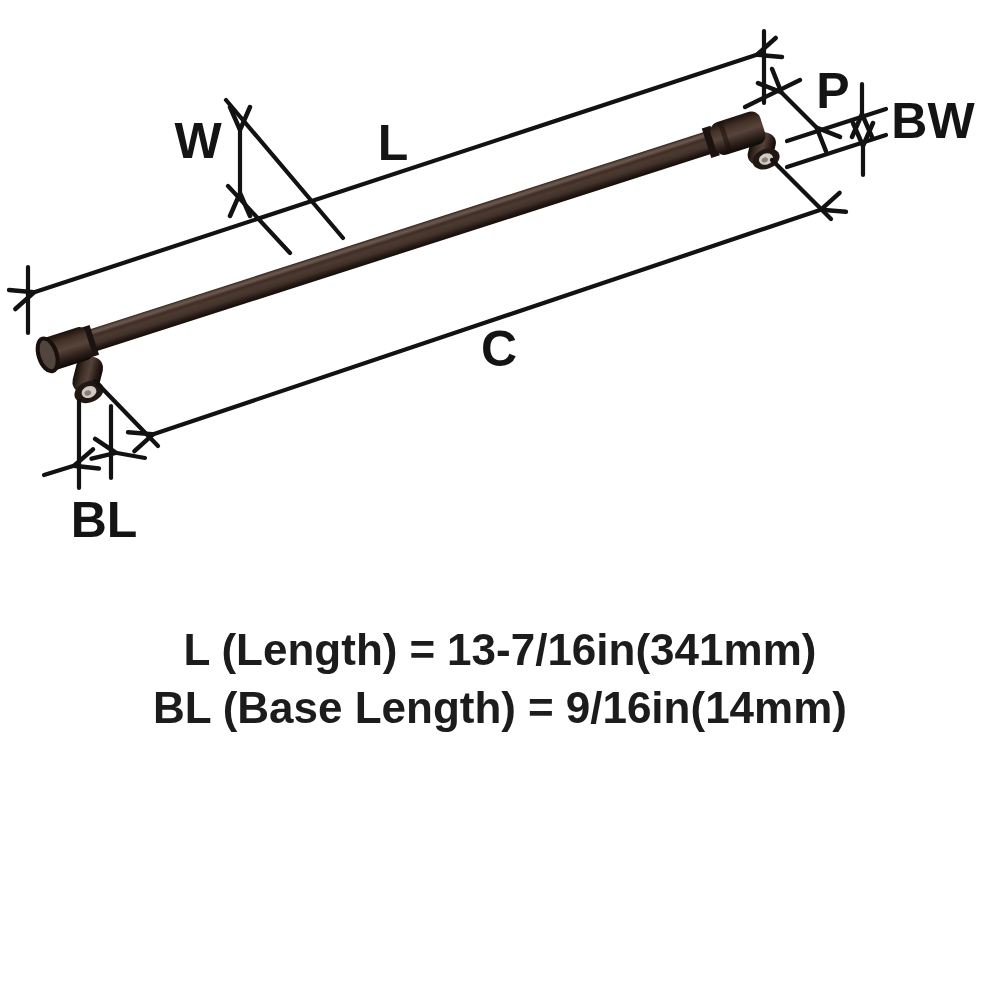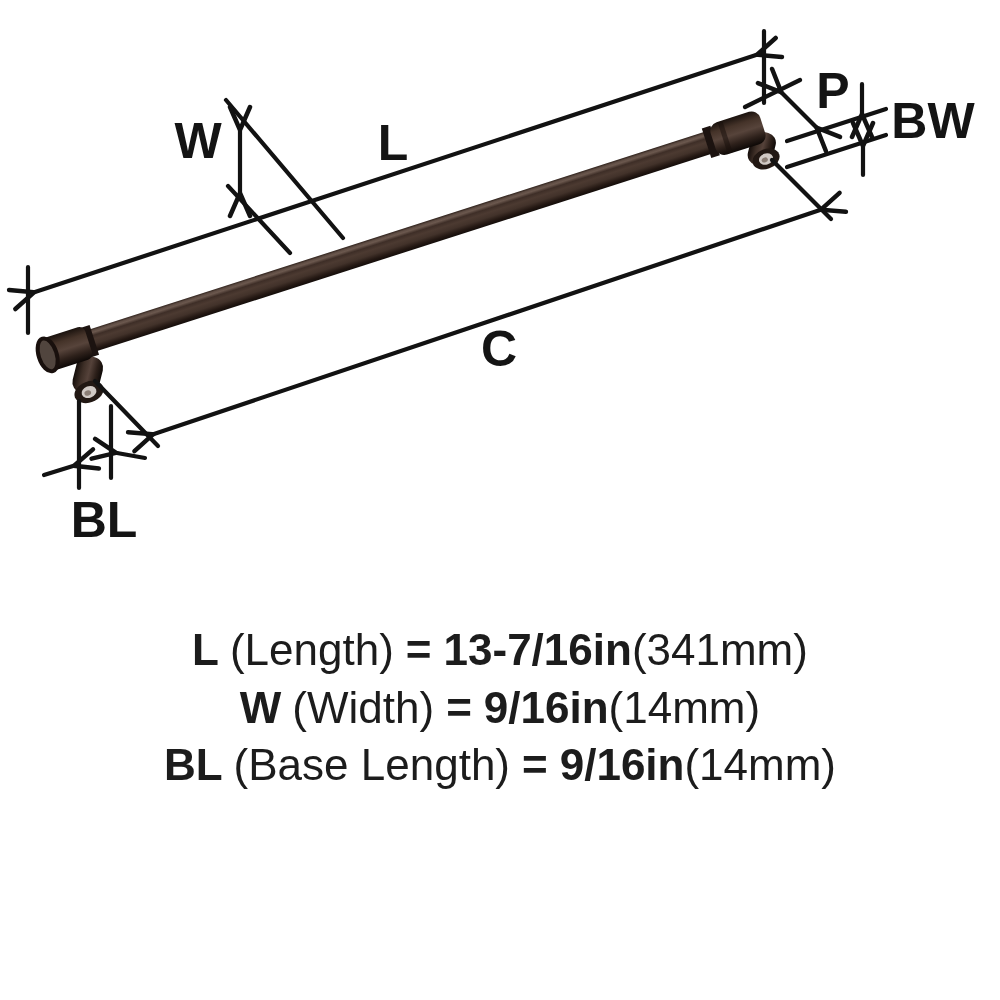--- a/index.html
+++ b/index.html
@@ -11,21 +11,21 @@
   .dim-label{
     font-family:"Liberation Sans",sans-serif;
     font-weight:700;font-size:50px;fill:#141414;
   }
   .specs{
     position:absolute;left:0;top:621px;width:1000px;
     text-align:center;color:#1c1c1c;
     font-size:44px;line-height:57.5px;white-space:nowrap;
   }
   .spec-row .b{font-weight:700;}
-  .spec-row .r{font-weight:400;}
+  .spec-row .r{font-weight:700;}
   .spec-row .code{margin-right:11px;}
   .spec-row .name{margin-right:12px;}
   .spec-row .eq{margin-right:12px;}
 </style>
 </head>
 <body>
 
 <div class="stage">
 
   <svg class="diagram-svg" width="1000" height="575" viewBox="0 0 1000 575">
@@ -132,20 +132,17 @@
       <line x1="863" y1="175" x2="863" y2="147" marker-end="url(#ah)"></line>
     </g>
     <text class="dim-label" x="933" y="138" text-anchor="middle">BW</text>
   </svg>
 
   <div class="specs">
     <div class="spec-row">
       <span class="b code">L</span><span class="r name">(Length)</span><span class="b eq">=</span><span class="b">13-7/16in</span><span class="r">(341mm)</span>
     </div>
     <div class="spec-row">
-      <span class="b code">W</span><span class="r name">(Width)</span><span class="b eq">=</span><span class="b">9/16in</span><span class="r">(14mm)</span>
-    </div>
-    <div class="spec-row">
       <span class="b code">BL</span><span class="r name">(Base Length)</span><span class="b eq">=</span><span class="b">9/16in</span><span class="r">(14mm)</span>
     </div>
   </div>
 
 </div>
 
 </body></html>

